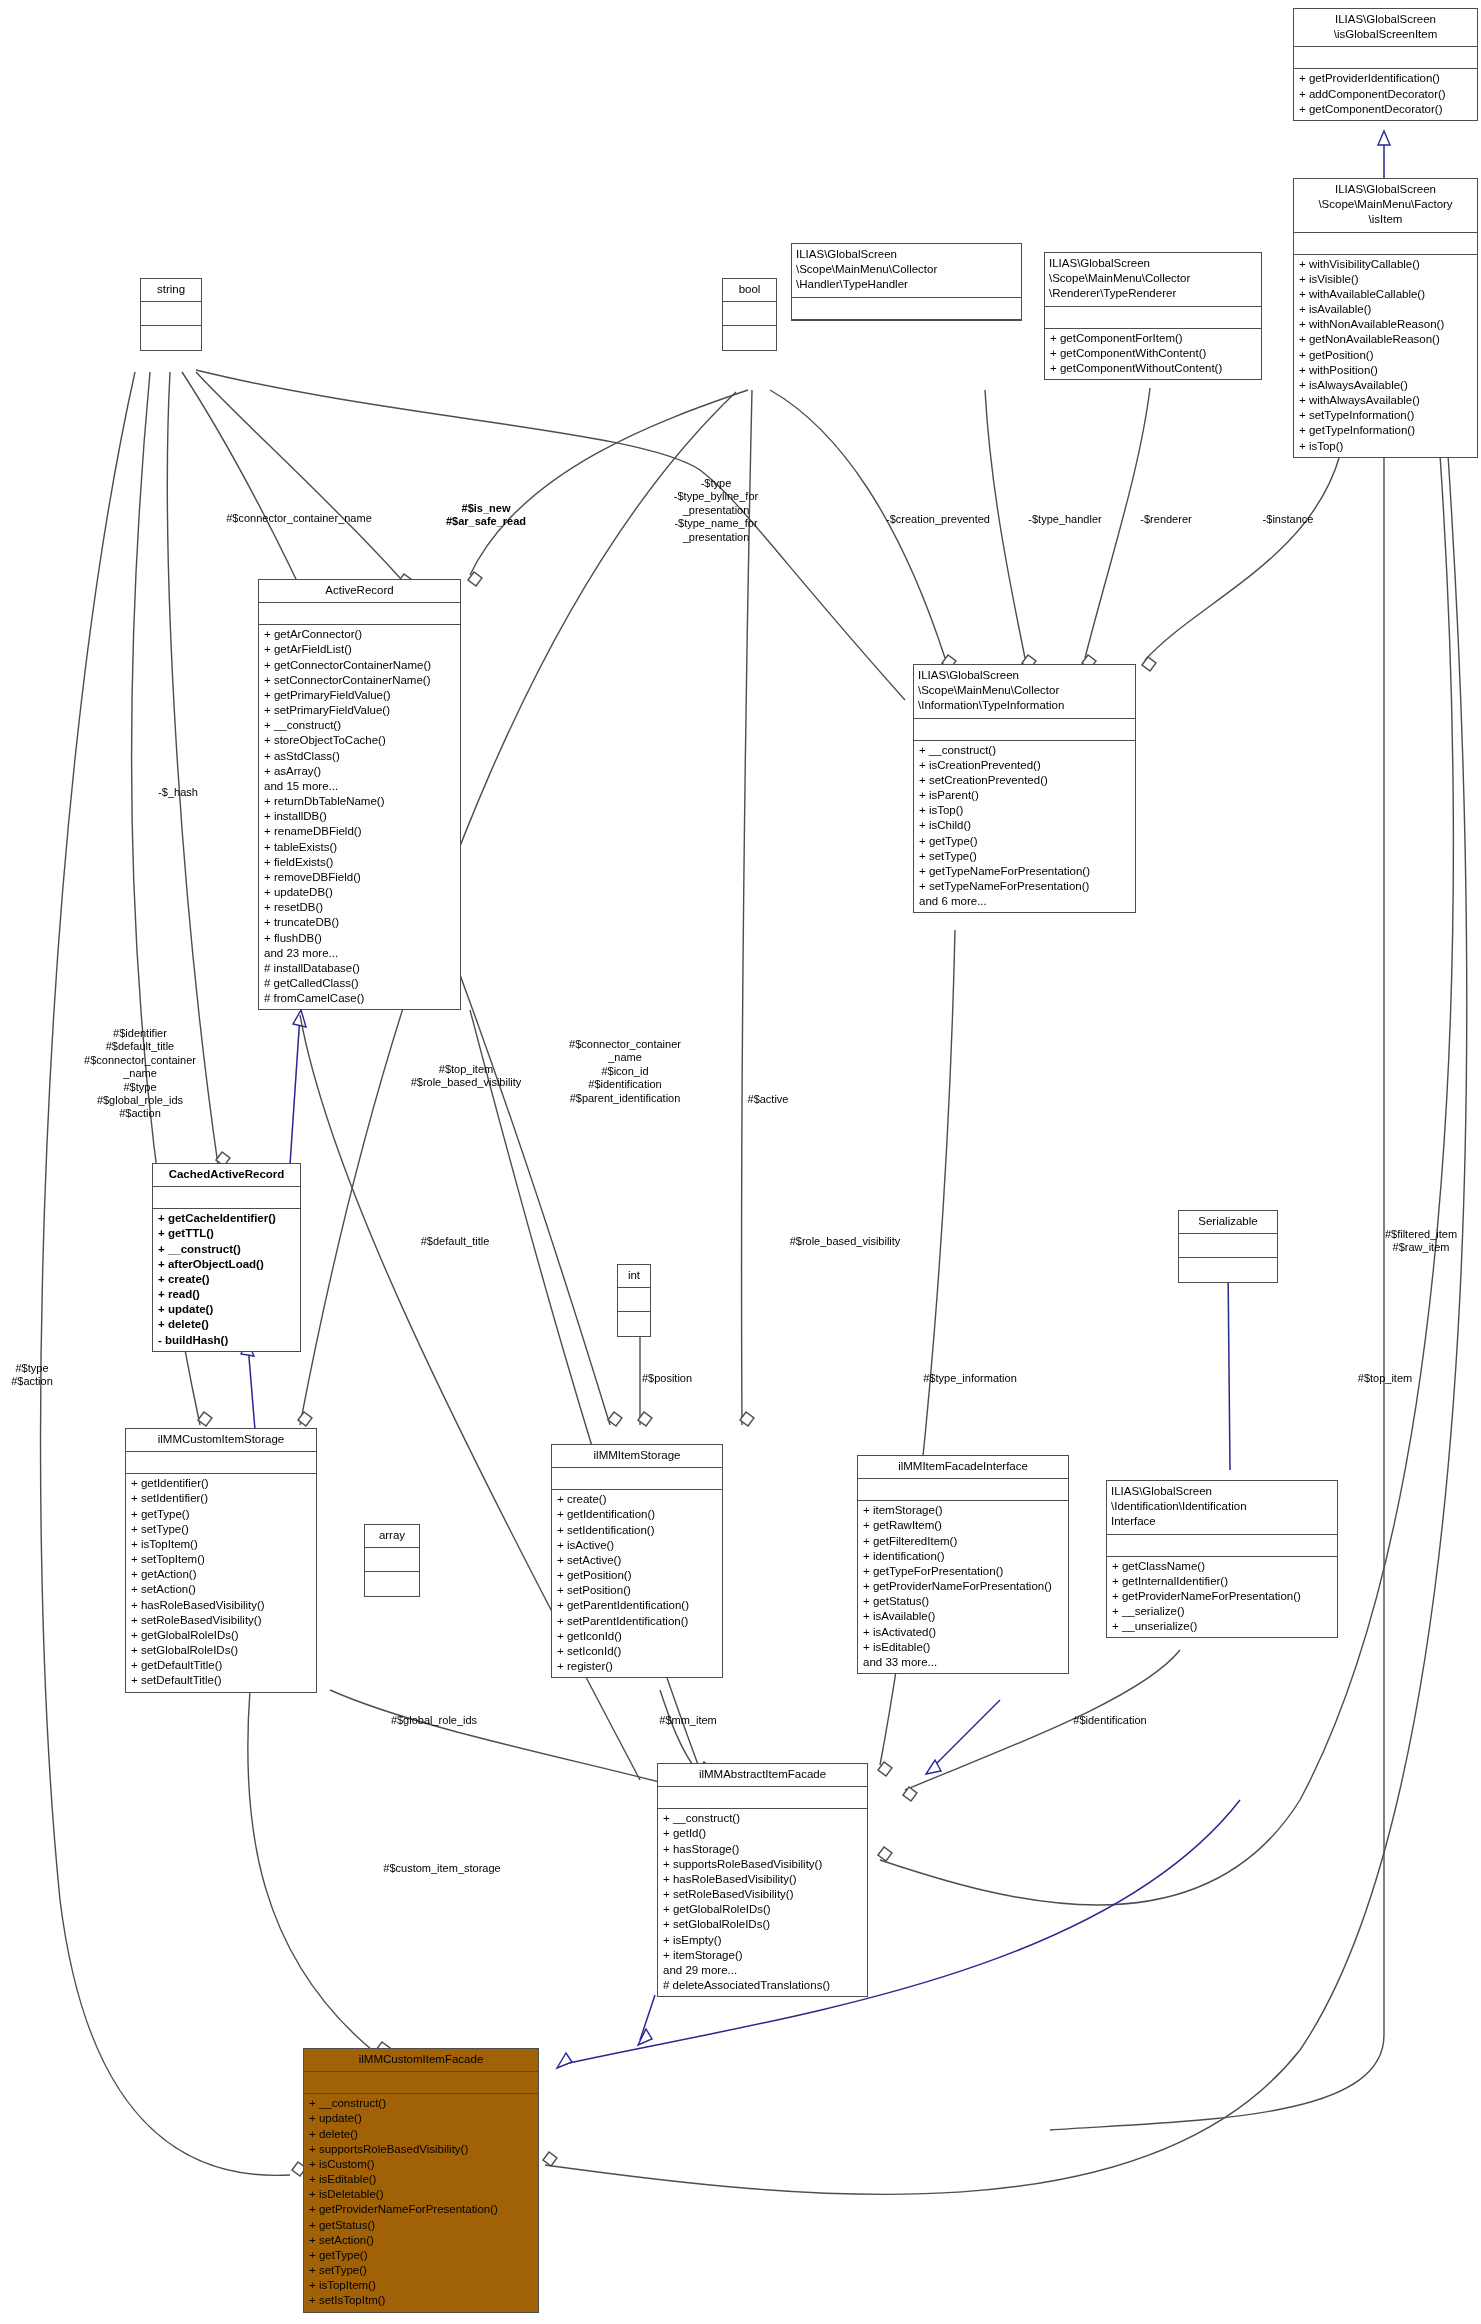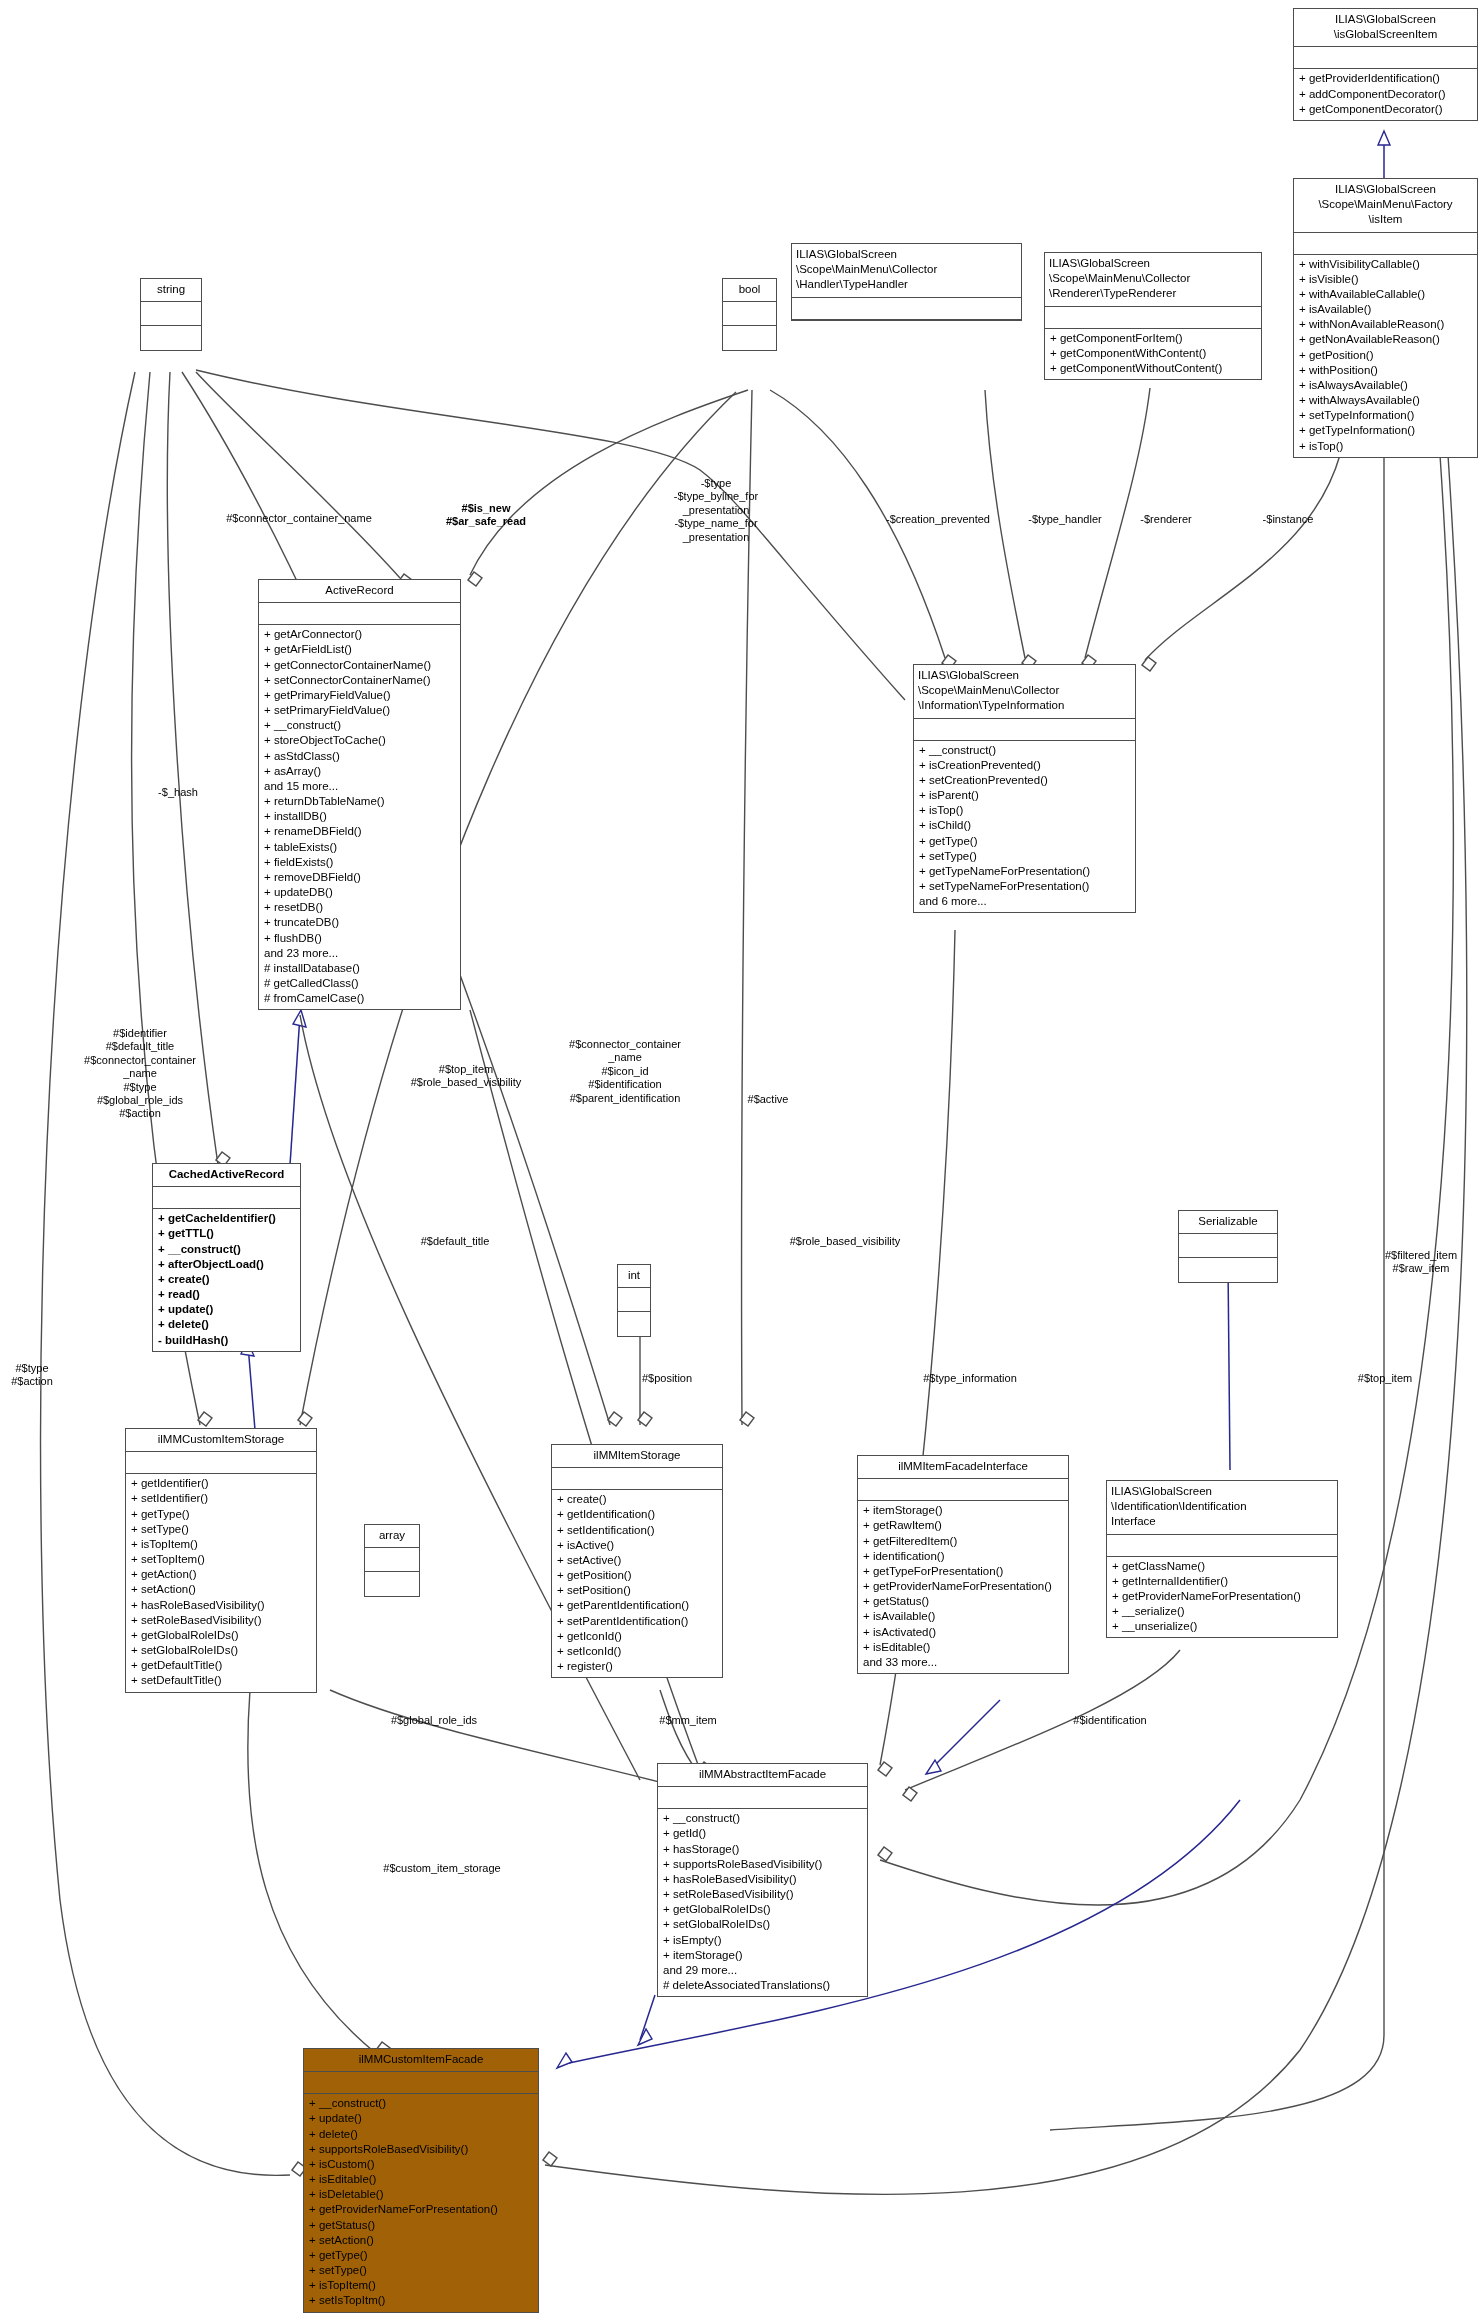--- a/index.html
+++ b/index.html
@@ -467,21 +467,21 @@
   <div class="edge-label" style="left:466px; top:1063px;">#$top_item
 #$role_based_visibility</div>
   <div class="edge-label" style="left:625px; top:1038px;">#$connector_container
 _name
 #$icon_id
 #$identification
 #$parent_identification</div>
   <div class="edge-label" style="left:768px; top:1069px;margin-top:24px;">#$active</div>
   <div class="edge-label" style="left:455px; top:1235px;">#$default_title</div>
   <div class="edge-label" style="left:845px; top:1235px;">#$role_based_visibility</div>
-  <div class="edge-label" style="left:1421px; top:1228px;margin-top:21px;">#$filtered_item
+  <div class="edge-label" style="left:1421px; top:1228px;">#$filtered_item
 #$raw_item</div>
   <div class="edge-label" style="left:32px; top:1362px;">#$type
 #$action</div>
   <div class="edge-label" style="left:667px; top:1372px;">#$position</div>
   <div class="edge-label" style="left:970px; top:1372px;">#$type_information</div>
   <div class="edge-label" style="left:1385px; top:1372px;">#$top_item</div>
   <div class="edge-label" style="left:434px; top:1714px;">#$global_role_ids</div>
   <div class="edge-label" style="left:688px; top:1714px;">#$mm_item</div>
   <div class="edge-label" style="left:1110px; top:1714px;">#$identification</div>
   <div class="edge-label" style="left:442px; top:1862px;">#$custom_item_storage</div>

